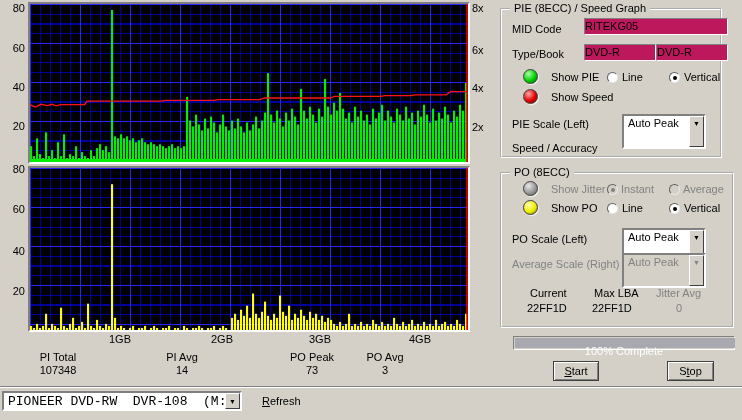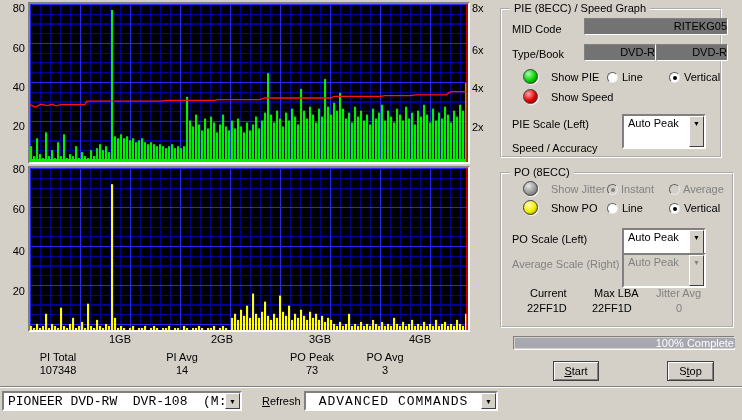--- a/index.html
+++ b/index.html
@@ -16,22 +16,22 @@
          repeating-linear-gradient(to bottom, rgba(0,0,168,.9) 0 1px, transparent 1px 9.75px),
          repeating-linear-gradient(to right, rgba(0,0,168,.9) 0 1px, transparent 1px 10px)}
   svg{position:absolute;left:0;top:0}
   .vtick{position:absolute;width:24px;text-align:right;left:1px}
   .stick{position:absolute;left:472px;width:22px;text-align:left}
   .xlab{position:absolute;top:333px;width:36px;text-align:center}
   .statcol{position:absolute;top:351px;width:76px;text-align:center;line-height:13px}
   
   .groupbox{position:absolute;border:2px groove #ffffff;box-sizing:border-box}
   .legend{position:absolute;top:-8px;left:8px;background:#d4d0c8;padding:0 4px;white-space:nowrap}
-  .fieldbox{position:absolute;background:#737373;border:1px solid;box-sizing:border-box;
-       border-color:#808080 #ffffff #ffffff #808080;text-align:right}
+  .fieldbox{position:absolute;background:#be185d;border:1px solid;box-sizing:border-box;
+       border-color:#808080 #ffffff #ffffff #808080;text-align:left}
   .lbl{position:absolute;white-space:nowrap}
   .dis{color:#828282}
   
   .led{position:absolute;width:13px;height:13px;border-radius:50%;border:1px solid #404040;
        box-shadow:1px 1px 1px rgba(255,255,255,.8)}
   .led.green{background:radial-gradient(circle at 35% 30%, #a8ffa8, #00d000 55%, #006000)}
   .led.red{background:radial-gradient(circle at 35% 30%, #ffa8a8, #e00000 55%, #700000)}
   .led.yellow{background:radial-gradient(circle at 35% 30%, #ffffb0, #f0f000 55%, #807800)}
   .led.gray{background:radial-gradient(circle at 35% 30%, #e8e8e8, #9a9a9a 55%, #585858)}
   
@@ -51,21 +51,21 @@
   .combo.disabled .val{color:#828282}
   .combo.disabled .drop .arr{color:#828282}
   
   .btn3d{position:absolute;background:#d4d0c8;box-sizing:border-box;border:1px solid #404040;
        box-shadow:inset 1px 1px 0 #ffffff, inset -1px -1px 0 #808080;
        text-align:center;line-height:18px;cursor:default}
   .u{text-decoration:underline}
   
   .progress{position:absolute;box-sizing:border-box;border:1px solid;border-color:#808080 #ffffff #ffffff #808080;background:#d4d0c8}
   .progress .fill{position:absolute;left:1px;top:1px;bottom:1px;background:#a8a8b0}
-  .progress .ptext{position:absolute;left:0;right:0;top:0;text-align:right;color:#ffffff;line-height:12px}
+  .progress .ptext{position:absolute;left:0;right:0;top:8px;text-align:center;color:#ffffff;line-height:12px}
   .separator{position:absolute;left:0;top:386px;width:742px;height:0;border-top:1px solid #808080;border-bottom:1px solid #ffffff}
   .mono{font-family:"Liberation Mono",monospace;font-size:13px}
 </style>
 </head>
 <body>
 
 <div class="app">
 
   <div class="graph-frame" id="pie-frame" style="top:2px;height:162px">
     <div class="plot">
@@ -480,20 +480,14 @@
   <div class="btn3d" style="left:667px;top:361px;width:47px;height:20px"><span>S</span><span class="u">t</span><span>op</span></div>
 
   <div class="separator"></div>
   <div class="combo mono" style="left:2px;top:391px;width:240px;height:20px">
     <span class="val" style="white-space:pre;line-height:15px">PIONEER DVD-RW  DVR-108  (M:)</span>
     <span class="drop">
         <span class="arr" style="font-size:7px;line-height:16px;font-family:'Liberation Sans',sans-serif">▼</span>
       </span>
   </div>
   <div class="lbl" style="left:262px;top:395px"><span class="u">R</span><span>efresh</span></div>
-  <div class="combo mono" style="left:304px;top:391px;width:194px;height:20px">
-    <span class="val" style="left:0;right:15px;text-align:center;letter-spacing:1px;line-height:15px">ADVANCED COMMANDS</span>
-    <span class="drop">
-        <span class="arr" style="font-size:7px;line-height:16px;font-family:'Liberation Sans',sans-serif">▼</span>
-      </span>
-  </div>
 
 </div>
 
 </body></html>

